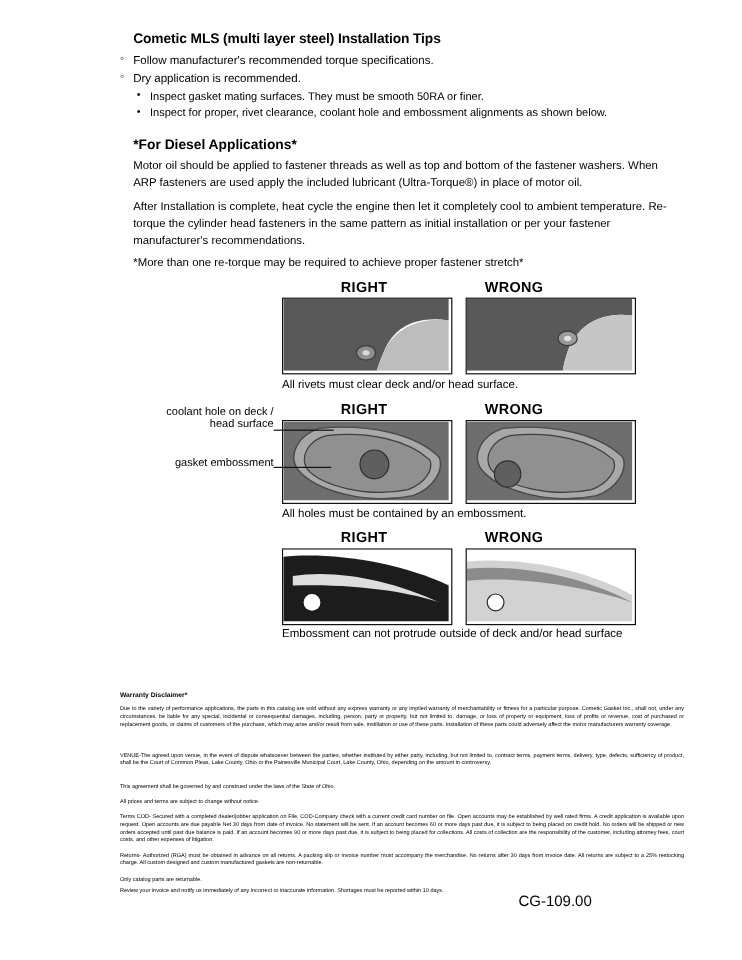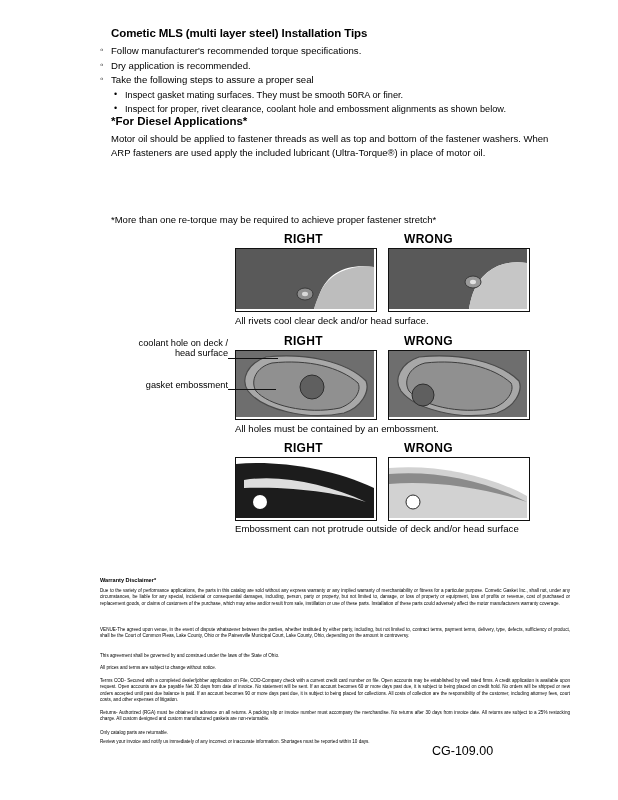--- a/index.html
+++ b/index.html
@@ -37,27 +37,27 @@
 </head>
 <body>
 
 <div class="page">
 
   <div class="title">Cometic MLS (multi layer steel) Installation Tips</div>
 
   <div class="bullets">
     <div class="b1">Follow manufacturer's recommended torque specifications.</div>
     <div class="b1">Dry application is recommended.</div>
-    <div class="b1">Take the following steps to assure a proper seal</div>
     <div class="b2">Inspect gasket mating surfaces.  They must be smooth 50RA or finer.</div>
     <div class="b2">Inspect for proper, rivet clearance, coolant hole and embossment alignments as shown below.</div>
   </div>
 
   <div class="h2">*For Diesel Applications*</div>
   <div class="para p1">Motor oil should be applied to fastener threads as well as top and bottom of the fastener washers. When ARP fasteners are used apply the included lubricant (Ultra-Torque®) in place of motor oil.</div>
+  <div class="para p2">After Installation is complete, heat cycle the engine then let it completely cool to ambient temperature. Re-torque the cylinder head fasteners in the same pattern as initial installation or per your fastener manufacturer's recommendations.</div>
   <div class="para p3">*More than one re-torque may be required to achieve proper fastener stretch*</div>
 
   <div class="figlabel" style="left:284px;top:232px;">RIGHT</div>
   <div class="figlabel" style="left:404px;top:232px;">WRONG</div>
 
   <div class="fig" style="left:235px;top:248px;width:140px;height:62px;">
     <svg width="138" height="60" viewBox="0 0 138 60">
       <rect x="0" y="0" width="138" height="60" fill="#ffffff"></rect>
       <path d="M0 0 H138 V18 C110 14 92 24 84 44 C80 54 78 60 78 60 H0 Z" fill="#595959"></path>
       <path d="M138 18 V60 H78 C78 60 80 52 84 44 C92 26 112 15 138 18 Z" fill="#bdbdbd"></path>
@@ -70,21 +70,21 @@
   <div class="fig" style="left:388px;top:248px;width:140px;height:62px;">
     <svg width="138" height="60" viewBox="0 0 138 60">
       <rect x="0" y="0" width="138" height="60" fill="#ffffff"></rect>
       <path d="M0 0 H138 V14 C112 10 92 22 84 44 C81 53 80 60 80 60 H0 Z" fill="#595959"></path>
       <path d="M138 14 V60 H80 C80 60 81 52 84 44 C92 22 112 10 138 14 Z" fill="#c6c6c6"></path>
       <ellipse cx="84" cy="33" rx="8" ry="6" fill="#9a9a9a" stroke="#3a3a3a" stroke-width="1"></ellipse>
       <ellipse cx="84" cy="33" rx="3" ry="2.2" fill="#e2e2e2"></ellipse>
     </svg>
   </div>
 
-  <div class="caption" style="left:235px;top:315px;">All rivets cool clear deck and/or head surface.</div>
+  <div class="caption" style="left:235px;top:315px;">All rivets must clear deck and/or head surface.</div>
 
   <div class="figlabel" style="left:284px;top:334px;">RIGHT</div>
   <div class="figlabel" style="left:404px;top:334px;">WRONG</div>
 
   <div class="fig" style="left:235px;top:350px;width:140px;height:68px;">
     <svg width="138" height="66" viewBox="0 0 138 66">
       <rect x="0" y="0" width="138" height="66" fill="#ffffff"></rect>
       <path d="M0 0 H138 V66 H0 Z" fill="#6e6e6e"></path>
       <path d="M30 6 C70 2 110 10 130 30 C134 40 126 56 108 62 C70 70 26 58 12 40 C4 28 12 12 30 6 Z" fill="#a8a8a8" stroke="#4a4a4a" stroke-width="1.2"></path>
       <path d="M36 12 C72 8 104 16 122 32 C126 40 118 52 104 57 C70 64 32 54 20 40 C14 30 20 16 36 12 Z" fill="#909090" stroke="#3d3d3d" stroke-width="1"></path>

